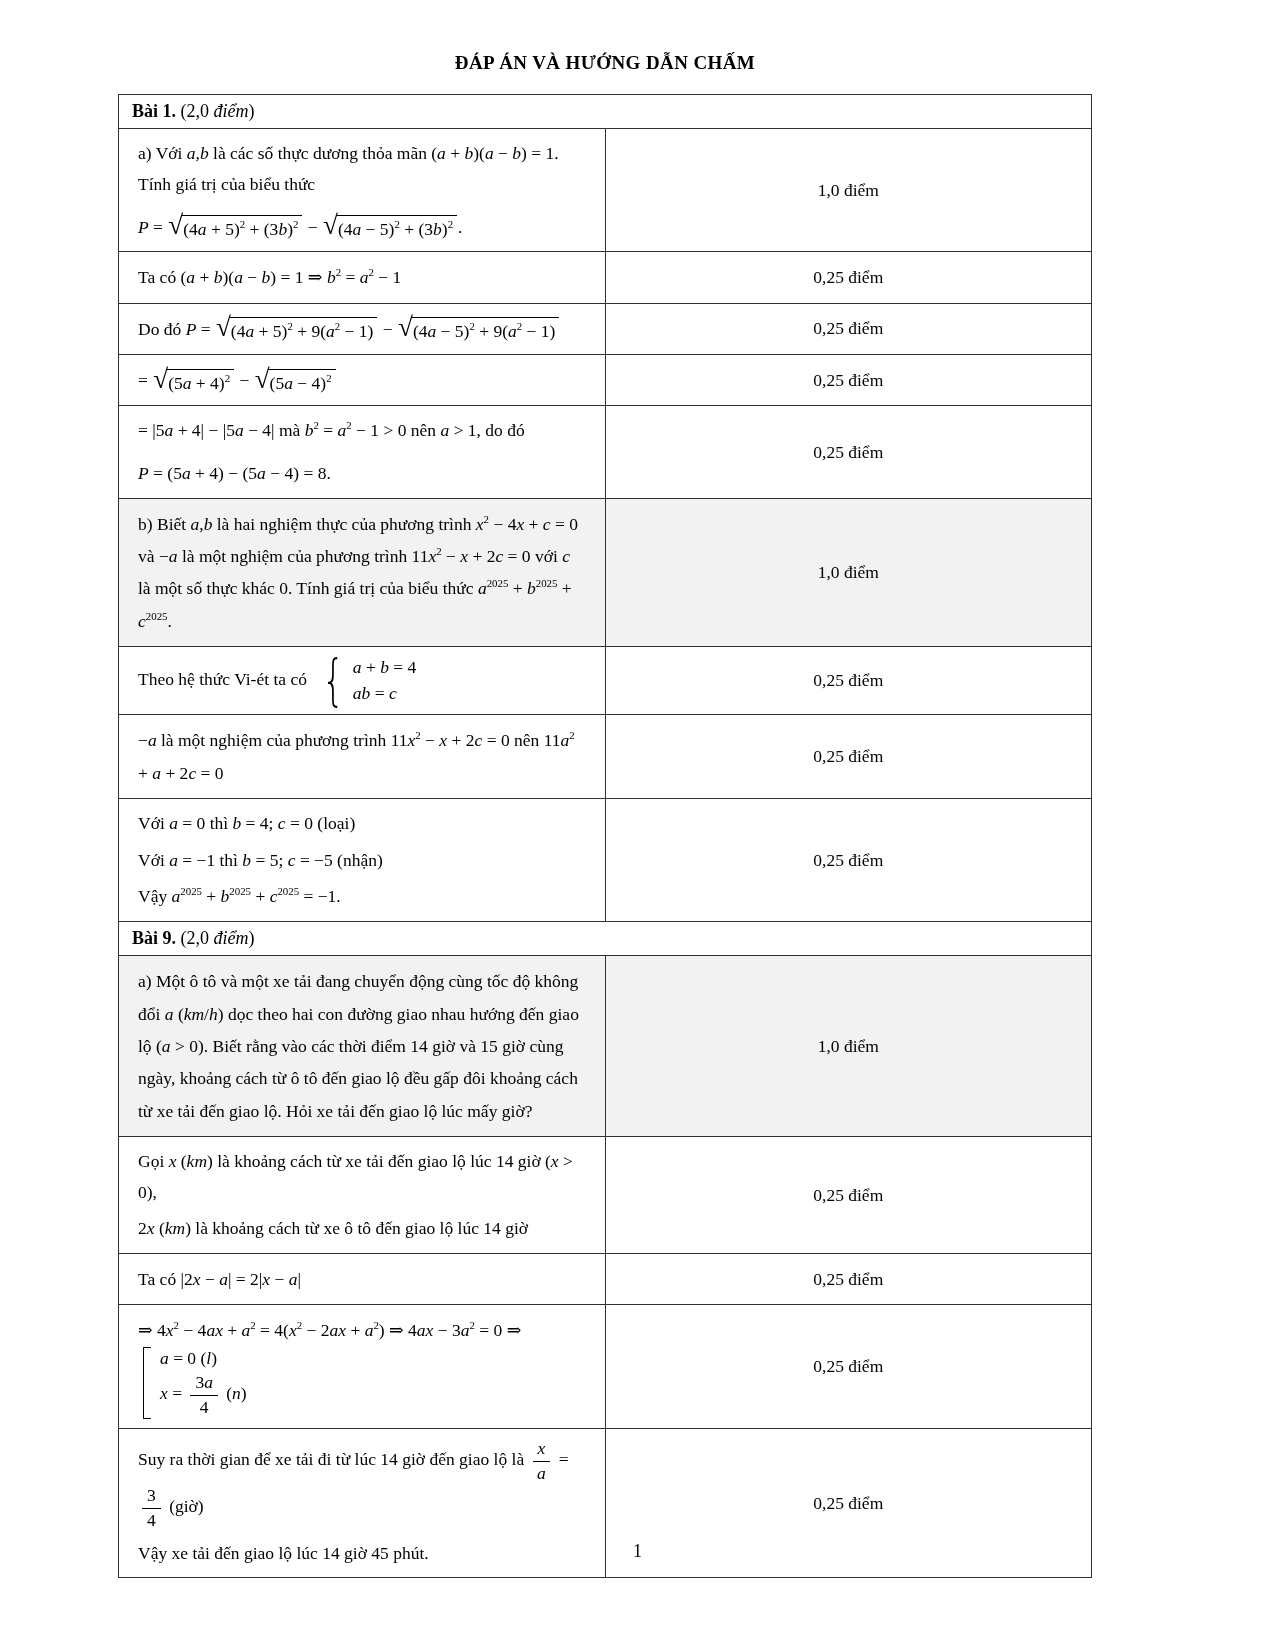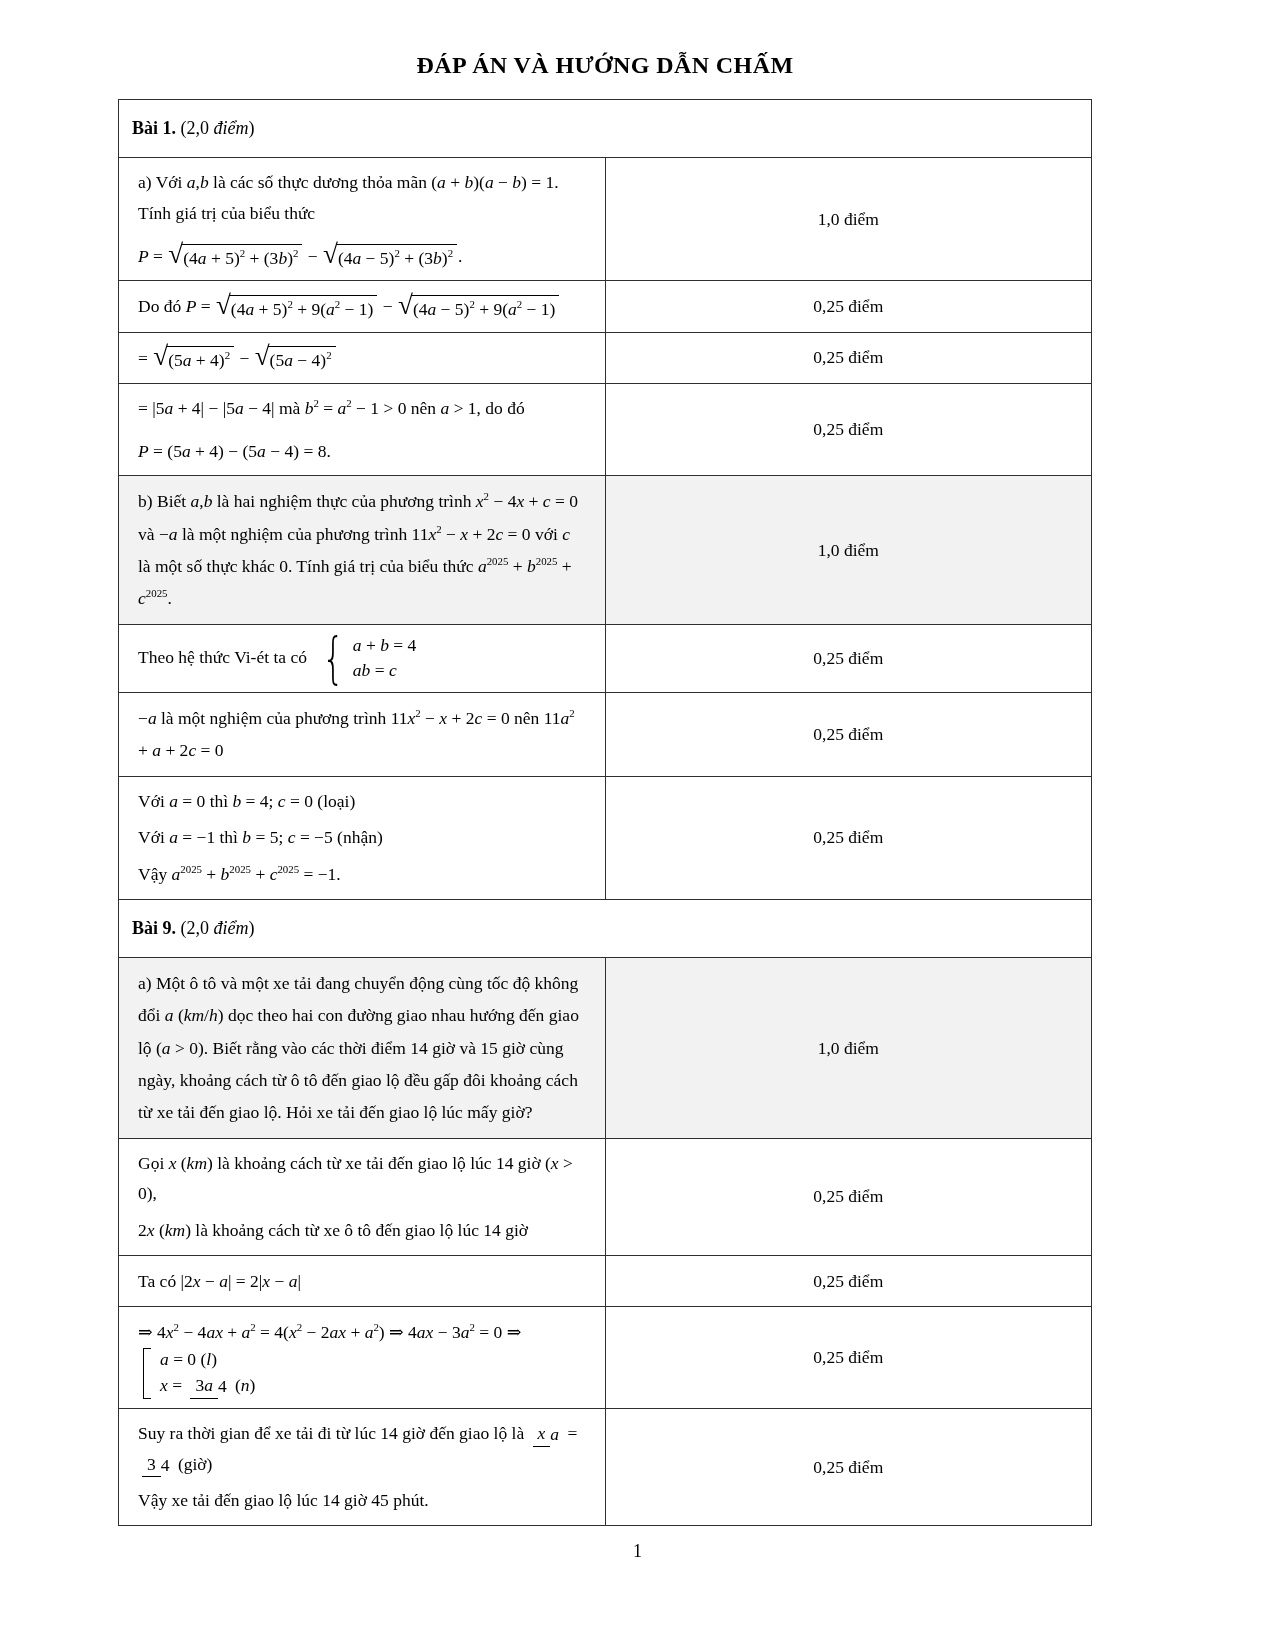--- a/index.html
+++ b/index.html
@@ -4,29 +4,29 @@
 <style>
   * { margin:0; padding:0; box-sizing:border-box; }
   html, body { background:#ffffff; }
   body {
     width:1275px; height:1650px; position:relative; overflow:hidden;
     font-family:"Liberation Serif", "DejaVu Serif", serif;
     font-size:17.5px; color:#000;
   }
   .doc { padding:52px 0 0 118px; }
   .title {
-    width:974px; text-align:center; font-weight:bold; font-size:24px;
+    width:974px; text-align:center; font-weight:bold; font-size:19px;
     letter-spacing:0.4px; margin-bottom:20px;
   }
   table.answer { width:974px; border-collapse:collapse; table-layout:fixed; }
   td.cell {
     border:1px solid var(--border-color, #2f2f2f);
     padding:9px 19px; vertical-align:middle; line-height:1.85;
   }
-  td.section-cell { font-size:18px; padding:12px 13px; }
+  td.section-cell { font-size:18px; padding:0 13px; }
   td.points-cell { width:118px; text-align:center; line-height:1.4; }
   tr.shaded td { background:var(--shaded, #f2f2f2); }
   sup { font-size:0.62em; line-height:0; }
   i { font-style:italic; }
   .ln { line-height:1.75; }
   .mt  { margin-top:12px; }
   .mt2 { margin-top:6px; }
   
   .sq { display:inline-flex; align-items:flex-start; vertical-align:middle; white-space:nowrap; margin:0 1px; }
   .sq .rd { font-size:1.55em; line-height:0.95; transform:translateY(-2px); }
@@ -36,21 +36,21 @@
   .cases .cbrace {
     font-family:"DejaVu Sans", sans-serif; font-weight:200;
     font-size:3.1em; line-height:0.8; transform:scaleX(0.65); margin-right:2px;
   }
   .cases .sqb {
     align-self:stretch; width:8px; margin-right:9px;
     border-left:1.6px solid #000; border-top:1.6px solid #000; border-bottom:1.6px solid #000;
   }
   .cases .cstack { display:inline-flex; flex-direction:column; gap:2px; text-align:left; line-height:1.35; }
   
-  .frac { display:inline-flex; vertical-align:middle; text-align:center; margin:0 4px; line-height:1.25; }
+  .frac { display:inline-flex; flex-direction:column; vertical-align:middle; text-align:center; margin:0 4px; line-height:1.25; }
   .frac .num { border-bottom:1.3px solid #000; padding:0 5px 1px; }
   .frac .den { padding-top:1px; }
   .page-num { position:absolute; left:0; right:0; bottom:88px; text-align:center; font-size:18px; }
 </style>
 </head>
 <body>
 
 <div class="doc">
   <div class="title">ĐÁP ÁN VÀ HƯỚNG DẪN CHẤM</div>
   <table class="answer">
@@ -63,20 +63,24 @@
             <div class="ln">a) Với <i>a</i>,<i>b</i> là các số thực dương thỏa mãn (<i>a</i> + <i>b</i>)(<i>a</i> − <i>b</i>) = 1. Tính giá trị của biểu thức</div>
             <div class="ln mt"><i>P</i> = <span class="sq">
                 <span class="rd">√</span>
                 <span class="vin">(4<i>a</i> + 5)<sup>2</sup> + (3<i>b</i>)<sup>2</sup></span>
               </span> − <span class="sq">
                 <span class="rd">√</span>
                 <span class="vin">(4<i>a</i> − 5)<sup>2</sup> + (3<i>b</i>)<sup>2</sup></span>
               </span>.</div>
           </td>
           <td class="cell points-cell">1,0 điểm</td>
+        </tr>
+        <tr>
+          <td class="cell content-cell">Ta có (<i>a</i> + <i>b</i>)(<i>a</i> − <i>b</i>) = 1 ⇒ <i>b</i><sup>2</sup> = <i>a</i><sup>2</sup> − 1</td>
+          <td class="cell points-cell">0,25 điểm</td>
         </tr>
         <tr>
           <td class="cell content-cell">Do đó <i>P</i> = <span class="sq">
               <span class="rd">√</span>
               <span class="vin">(4<i>a</i> + 5)<sup>2</sup> + 9(<i>a</i><sup>2</sup> − 1)</span>
             </span> − <span class="sq">
               <span class="rd">√</span>
               <span class="vin">(4<i>a</i> − 5)<sup>2</sup> + 9(<i>a</i><sup>2</sup> − 1)</span>
             </span></td>
           <td class="cell points-cell">0,25 điểm</td>

